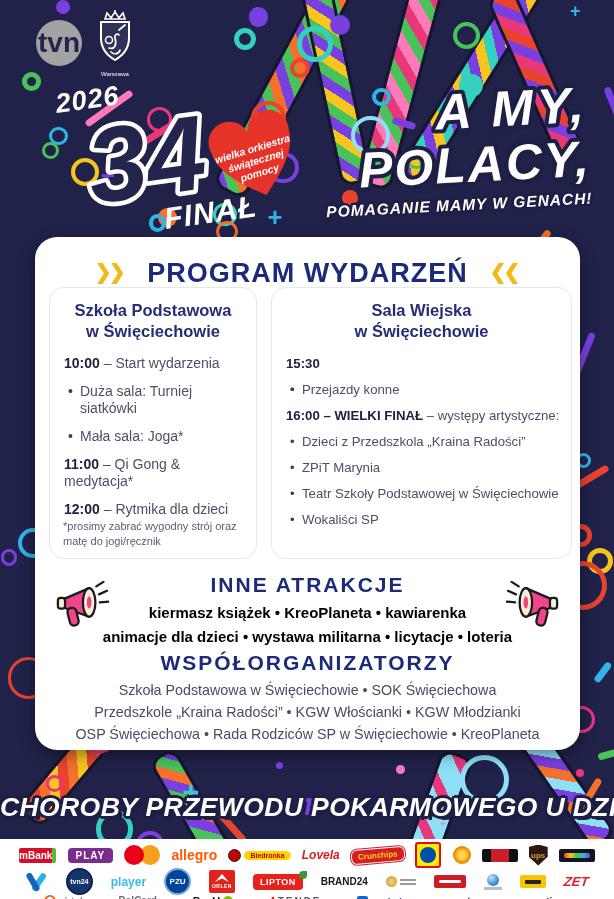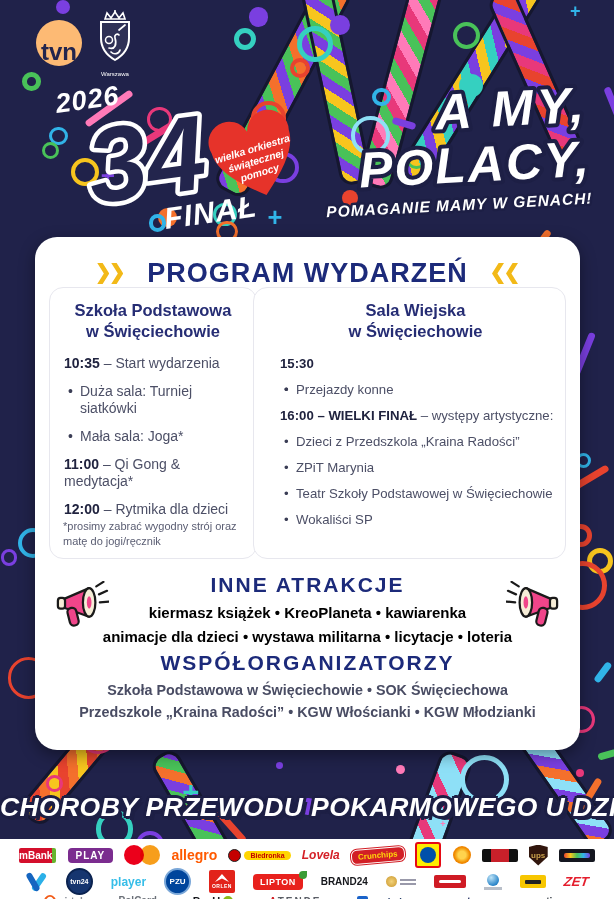--- a/index.html
+++ b/index.html
@@ -3,22 +3,22 @@
 <meta charset="utf-8">
 <style>
   html,body{margin:0;padding:0;background:#111;}
   #poster{position:relative;width:614px;height:899px;overflow:hidden;
     background:#20224a;font-family:"Liberation Sans","DejaVu Sans",sans-serif;}
   #doodles{position:absolute;inset:0;z-index:0;}
   .dz{position:absolute;}
   .layer{position:absolute;z-index:2;}
 
   
-  #tvn-logo{left:36px;top:20px;width:46px;height:46px;border-radius:50%;background:#fdba74;
-    display:flex;align-items:flex-end;justify-content:center;color:#23254d;font-weight:900;font-size:24px;}
+  #tvn-logo{left:36px;top:20px;width:46px;height:46px;border-radius:50%;background:#a3a3a3;
+    display:flex;align-items:center;justify-content:center;color:#23254d;font-weight:900;font-size:28px;}
   #crest{left:95px;top:10px;}
   #crest .city{color:#fff;font-size:6px;text-align:center;margin-top:1px;}
 
   
   #finale{left:52px;top:76px;width:205px;transform:rotate(-8deg);color:#fff;}
   #finale .year{font-style:italic;font-weight:900;font-size:27px;letter-spacing:1px;padding-left:14px;}
   #num34{display:block;margin-top:-10px;}
   #heart{position:absolute;right:-46px;top:52px;transform:rotate(-9deg);}
   #heart text{fill:#fff;font-style:italic;font-weight:700;font-size:10px;text-anchor:middle;}
   #finale .final{font-style:italic;font-weight:900;font-size:30px;text-align:right;margin-top:-12px;padding-right:6px;letter-spacing:1px;}
@@ -34,36 +34,36 @@
     box-shadow:0 5px 16px rgba(0,0,0,.4);}
   #card-title{position:absolute;top:13px;left:0;width:100%;display:flex;align-items:center;justify-content:center;gap:16px;}
   #card-title h1{margin:8px;color:#1c2a7a;font-size:27px;font-weight:900;letter-spacing:1px;}
   .chev{display:inline-flex;gap:2px;}
   .chev i{width:12px;height:21px;background:#f2b918;
     clip-path:polygon(0 0,45% 0,100% 50%,45% 100%,0 100%,55% 50%);}
   .chev.left{transform:scaleX(-1);}
 
   .venue{position:absolute;top:50px;height:270px;background:#fff;border:1.5px solid #e7e7ee;border-radius:14px;}
   #venue-0{left:14px;width:206px;}
-  #venue-1{left:218px;width:299px;padding-left:12px;}
+  #venue-1{left:236px;width:299px;}
   .venue h2{margin:12px 6px 0;text-align:center;color:#262d74;font-size:16.5px;line-height:21px;font-weight:700;}
   .items{margin:13px 0 0 0;padding:0 10px 0 14px;}
   .sched-row{position:relative;margin-bottom:11px;font-size:14px;line-height:17px;color:#4c4f66;}
   .sched-row b{color:#20233f;}
   .sched-row.bullet{padding-left:16px;}
   .sched-row .dot{position:absolute;left:4px;color:#3a3d55;}
   #venue-1 .sched-row{font-size:13.2px;margin-bottom:9px;}
   .footnote{position:absolute;left:13px;right:8px;bottom:9px;font-size:11px;line-height:15px;color:#5a5d72;}
 
   .sec-title{position:absolute;left:0;width:100%;text-align:center;color:#1c2a7a;font-size:21px;font-weight:900;letter-spacing:2px;margin:0;}
   #attr-title{top:336px;}
   #attr-lines{position:absolute;top:364px;left:0;width:100%;text-align:center;}
   #attr-lines .text-line{font-size:15px;line-height:24px;color:#000000;font-weight:bold;}
   #org-title{top:414px;}
-  #org-lines{position:absolute;top:442px;left:0;width:100%;text-align:center;font-weight:bold;}
+  #org-lines{position:absolute;top:442px;left:0;width:100%;text-align:center;}
   #org-lines .text-line{font-size:14.3px;line-height:22px;color:#494c63;}
   .mega{position:absolute;top:344px;}
   #mega-left{left:20px;}
   #mega-right{right:20px;transform:scaleX(-1);}
 
   
   #banner{left:0;top:792px;width:100%;text-align:center;color:#fff;font-style:italic;font-weight:900;
     font-size:26.5px;letter-spacing:.4px;white-space:nowrap;
     text-shadow:3px 0 0 #1d1f45,-3px 0 0 #1d1f45,0 3px 0 #1d1f45,0 -3px 0 #1d1f45,
       2.2px 2.2px 0 #1d1f45,-2.2px 2.2px 0 #1d1f45,2.2px -2.2px 0 #1d1f45,-2.2px -2.2px 0 #1d1f45,
@@ -315,21 +315,21 @@
           <i></i>
         </span>
     </div>
 
     <div class="venue" id="venue-0">
       <h2>
         <div>Szkoła Podstawowa</div>
         <div>w Święciechowie</div>
       </h2>
       <div class="items">
-          <div class="sched-row"><b>10:35</b><span> – Start wydarzenia</span></div>
+          <div class="sched-row"><b>10:00</b><span> – Start wydarzenia</span></div>
           <div class="sched-row bullet"><span class="dot">•</span><span>Duża sala: Turniej siatkówki</span></div>
           <div class="sched-row bullet"><span class="dot">•</span><span>Mała sala: Joga*</span></div>
           <div class="sched-row"><b>11:00</b><span> – Qi Gong &amp; medytacja*</span></div>
           <div class="sched-row"><b>12:00</b><span> – Rytmika dla dzieci</span></div>
         </div>
       <div class="footnote">*prosimy zabrać wygodny strój oraz matę do jogi/ręcznik</div>
     </div>
 
     <div class="venue" id="venue-1">
       <h2>
@@ -367,20 +367,21 @@
     </svg>
     <div id="attr-lines">
         <div class="text-line">kiermasz książek • KreoPlaneta • kawiarenka</div>
         <div class="text-line">animacje dla dzieci • wystawa militarna • licytacje • loteria</div>
       </div>
 
     <h3 class="sec-title" id="org-title">WSPÓŁORGANIZATORZY</h3>
     <div id="org-lines">
         <div class="text-line">Szkoła Podstawowa w Święciechowie • SOK Święciechowa</div>
         <div class="text-line">Przedszkole „Kraina Radości” • KGW Włościanki • KGW Młodzianki</div>
+        <div class="text-line">OSP Święciechowa • Rada Rodziców SP w Święciechowie • KreoPlaneta</div>
       </div>
   </div>
 
   <div class="layer" id="banner">CHOROBY PRZEWODU POKARMOWEGO U DZIECI</div>
 
   <div class="layer" id="strip">
     <div class="sp-row">
         <div class="chip chip-mbank">
           <span class="chip-label">mBank</span>
         </div>

